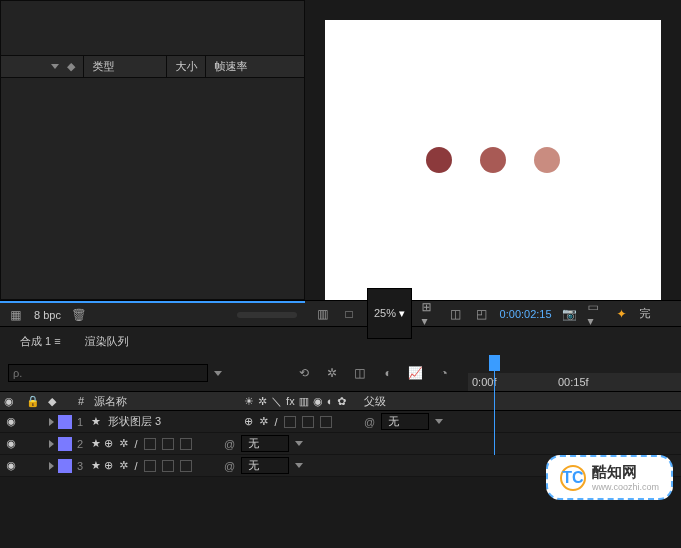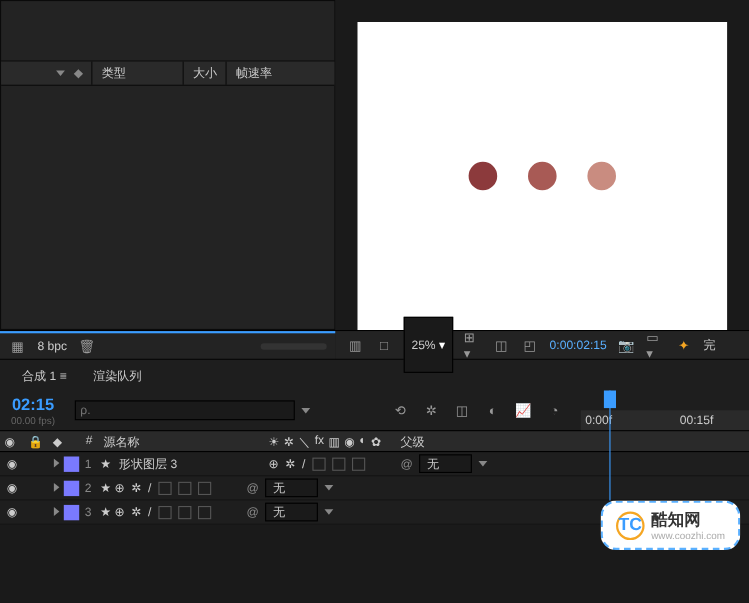--- a/index.html
+++ b/index.html
@@ -104,24 +104,20 @@
     <span>完</span>
   </div>
 </div>
 
 <div class="timeline">
   <div class="tl-tabs">
     <span class="tl-tab active"><span>合成 1</span> <span>≡</span></span>
     <span class="tl-tab">渲染队列</span>
   </div>
   <div class="tl-header">
-    <div class="tl-timecode">
-      <div class="tc-main">02:15</div>
-      <div class="tc-sub">00.00 fps)</div>
-    </div>
     <div class="tl-search">
       <input class="search-input" placeholder="ρ." style="">
       <span class="tw-ico"></span>
     </div>
     <div class="tl-tools">
       <span class="ico">⟲</span>
       <span class="ico">✲</span>
       <span class="ico">◫</span>
       <span class="ico">◐</span>
       <span class="ico">📈</span>

